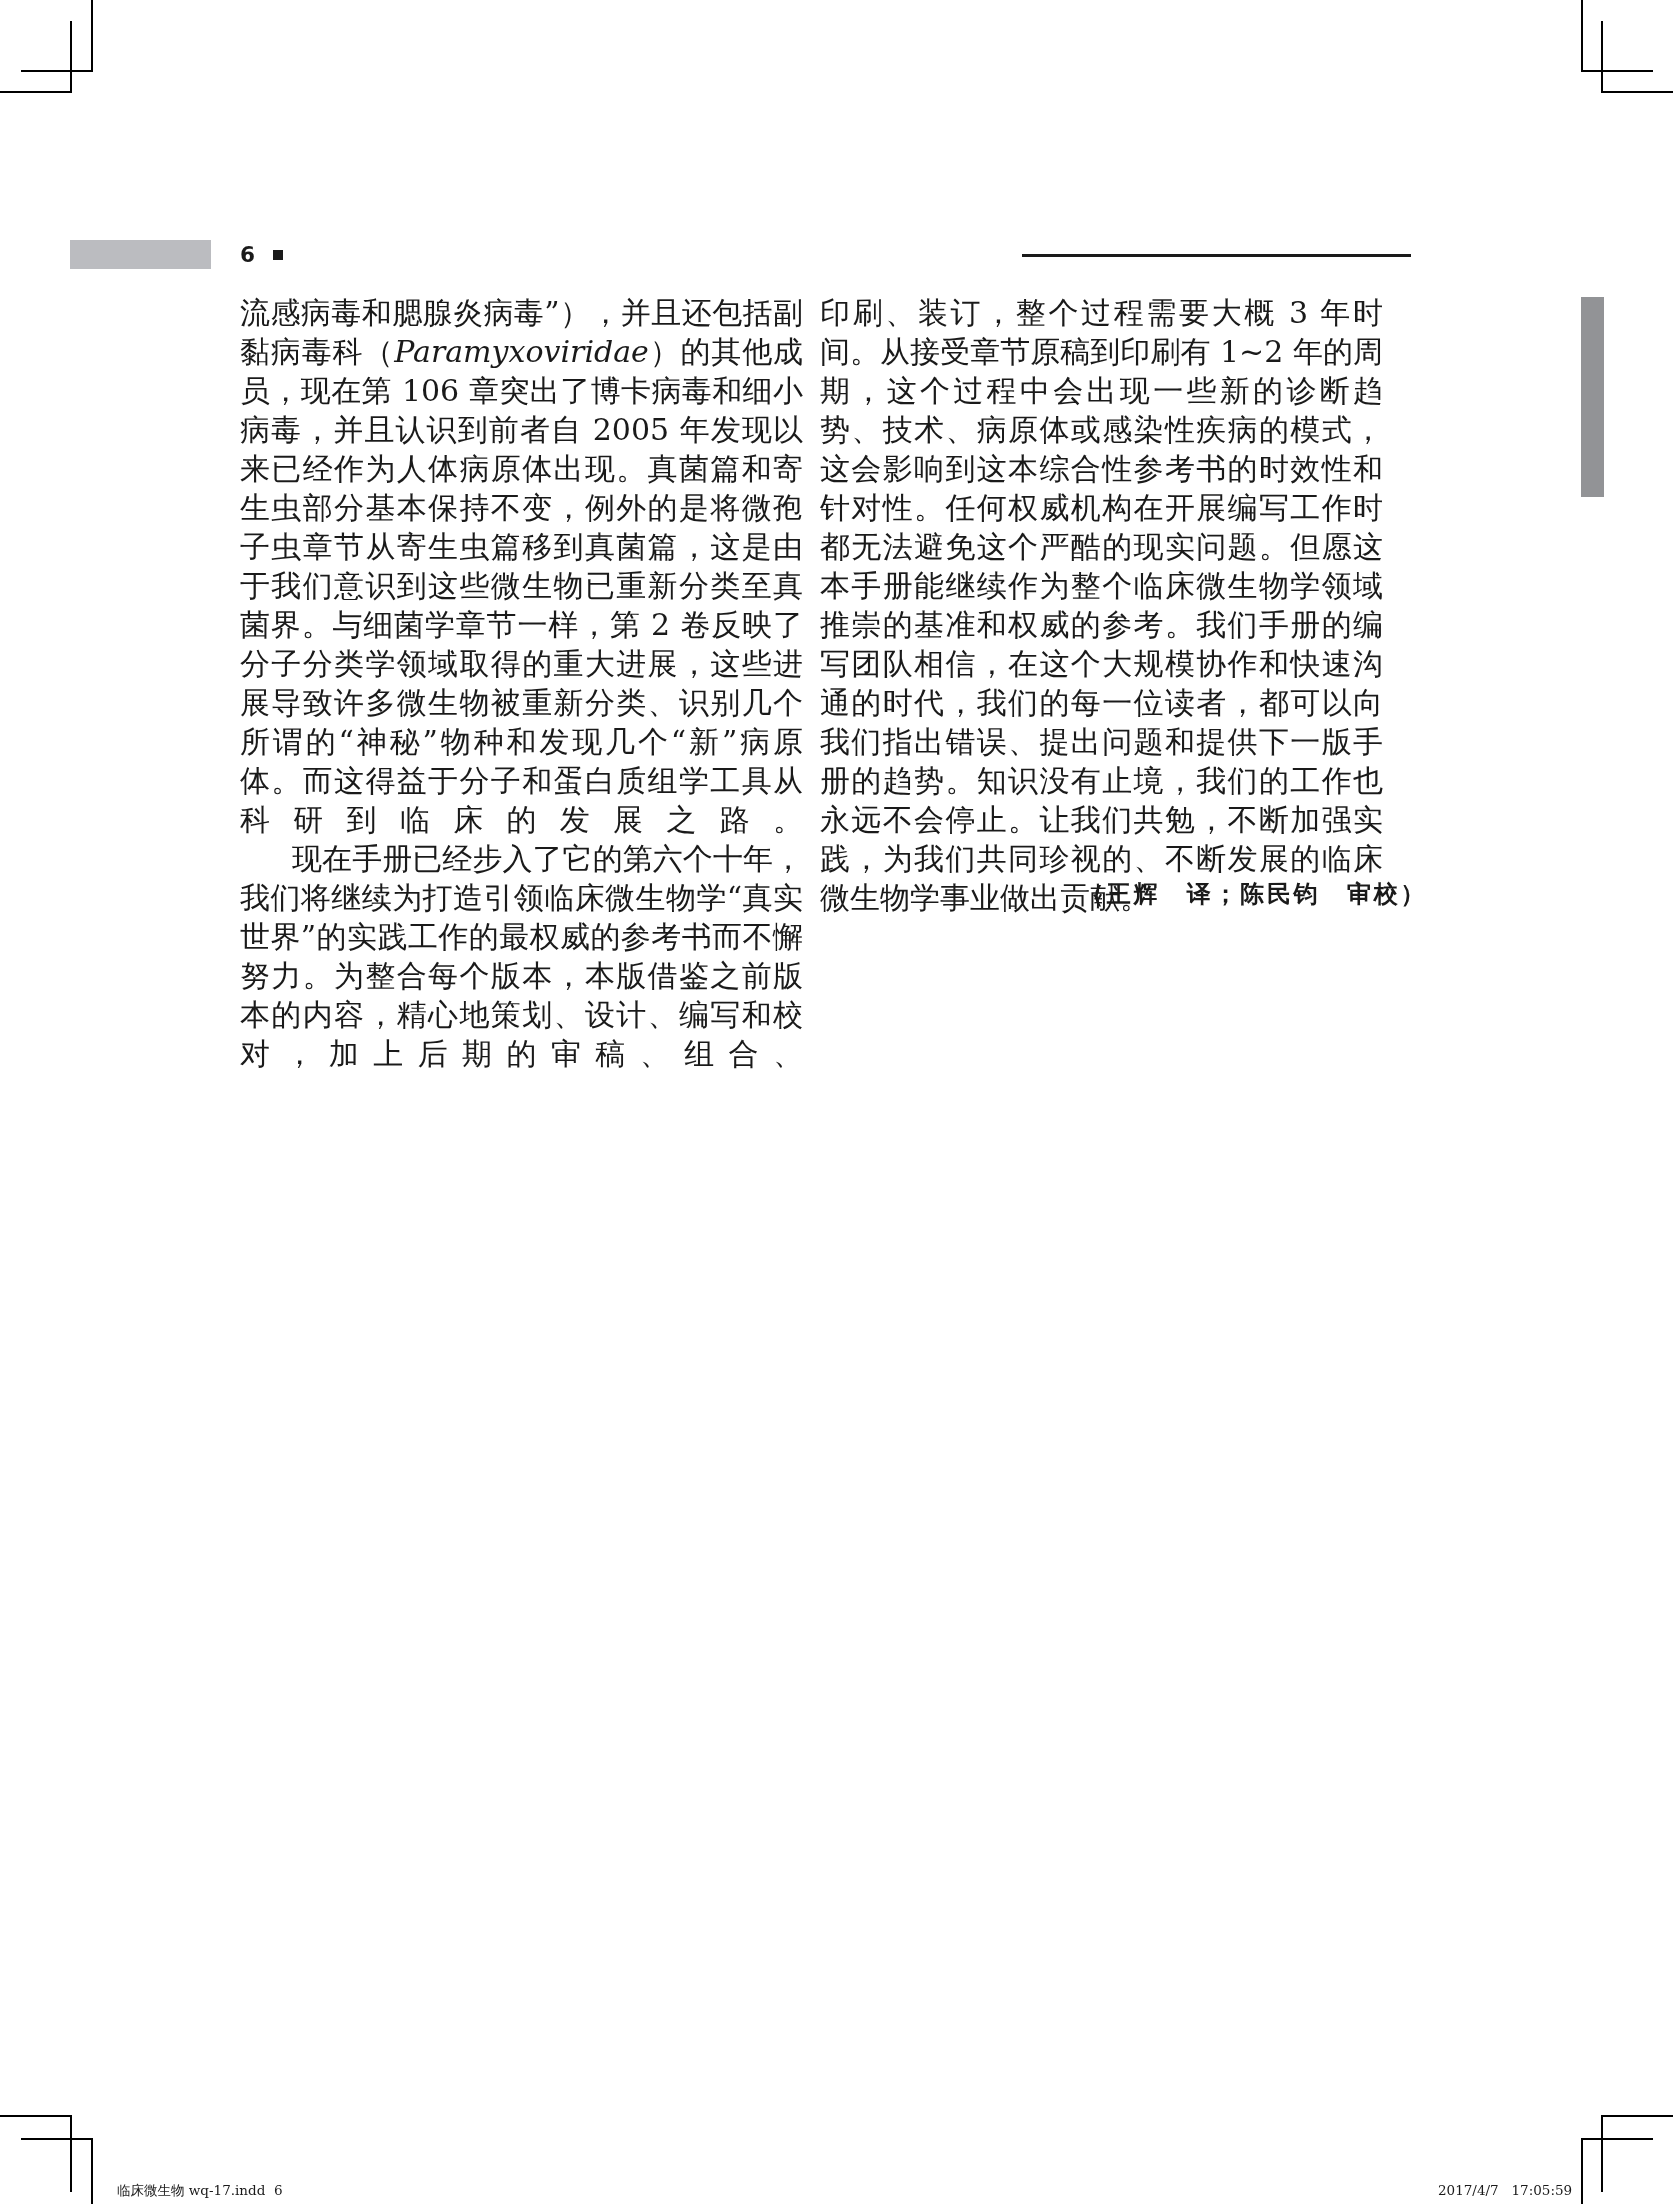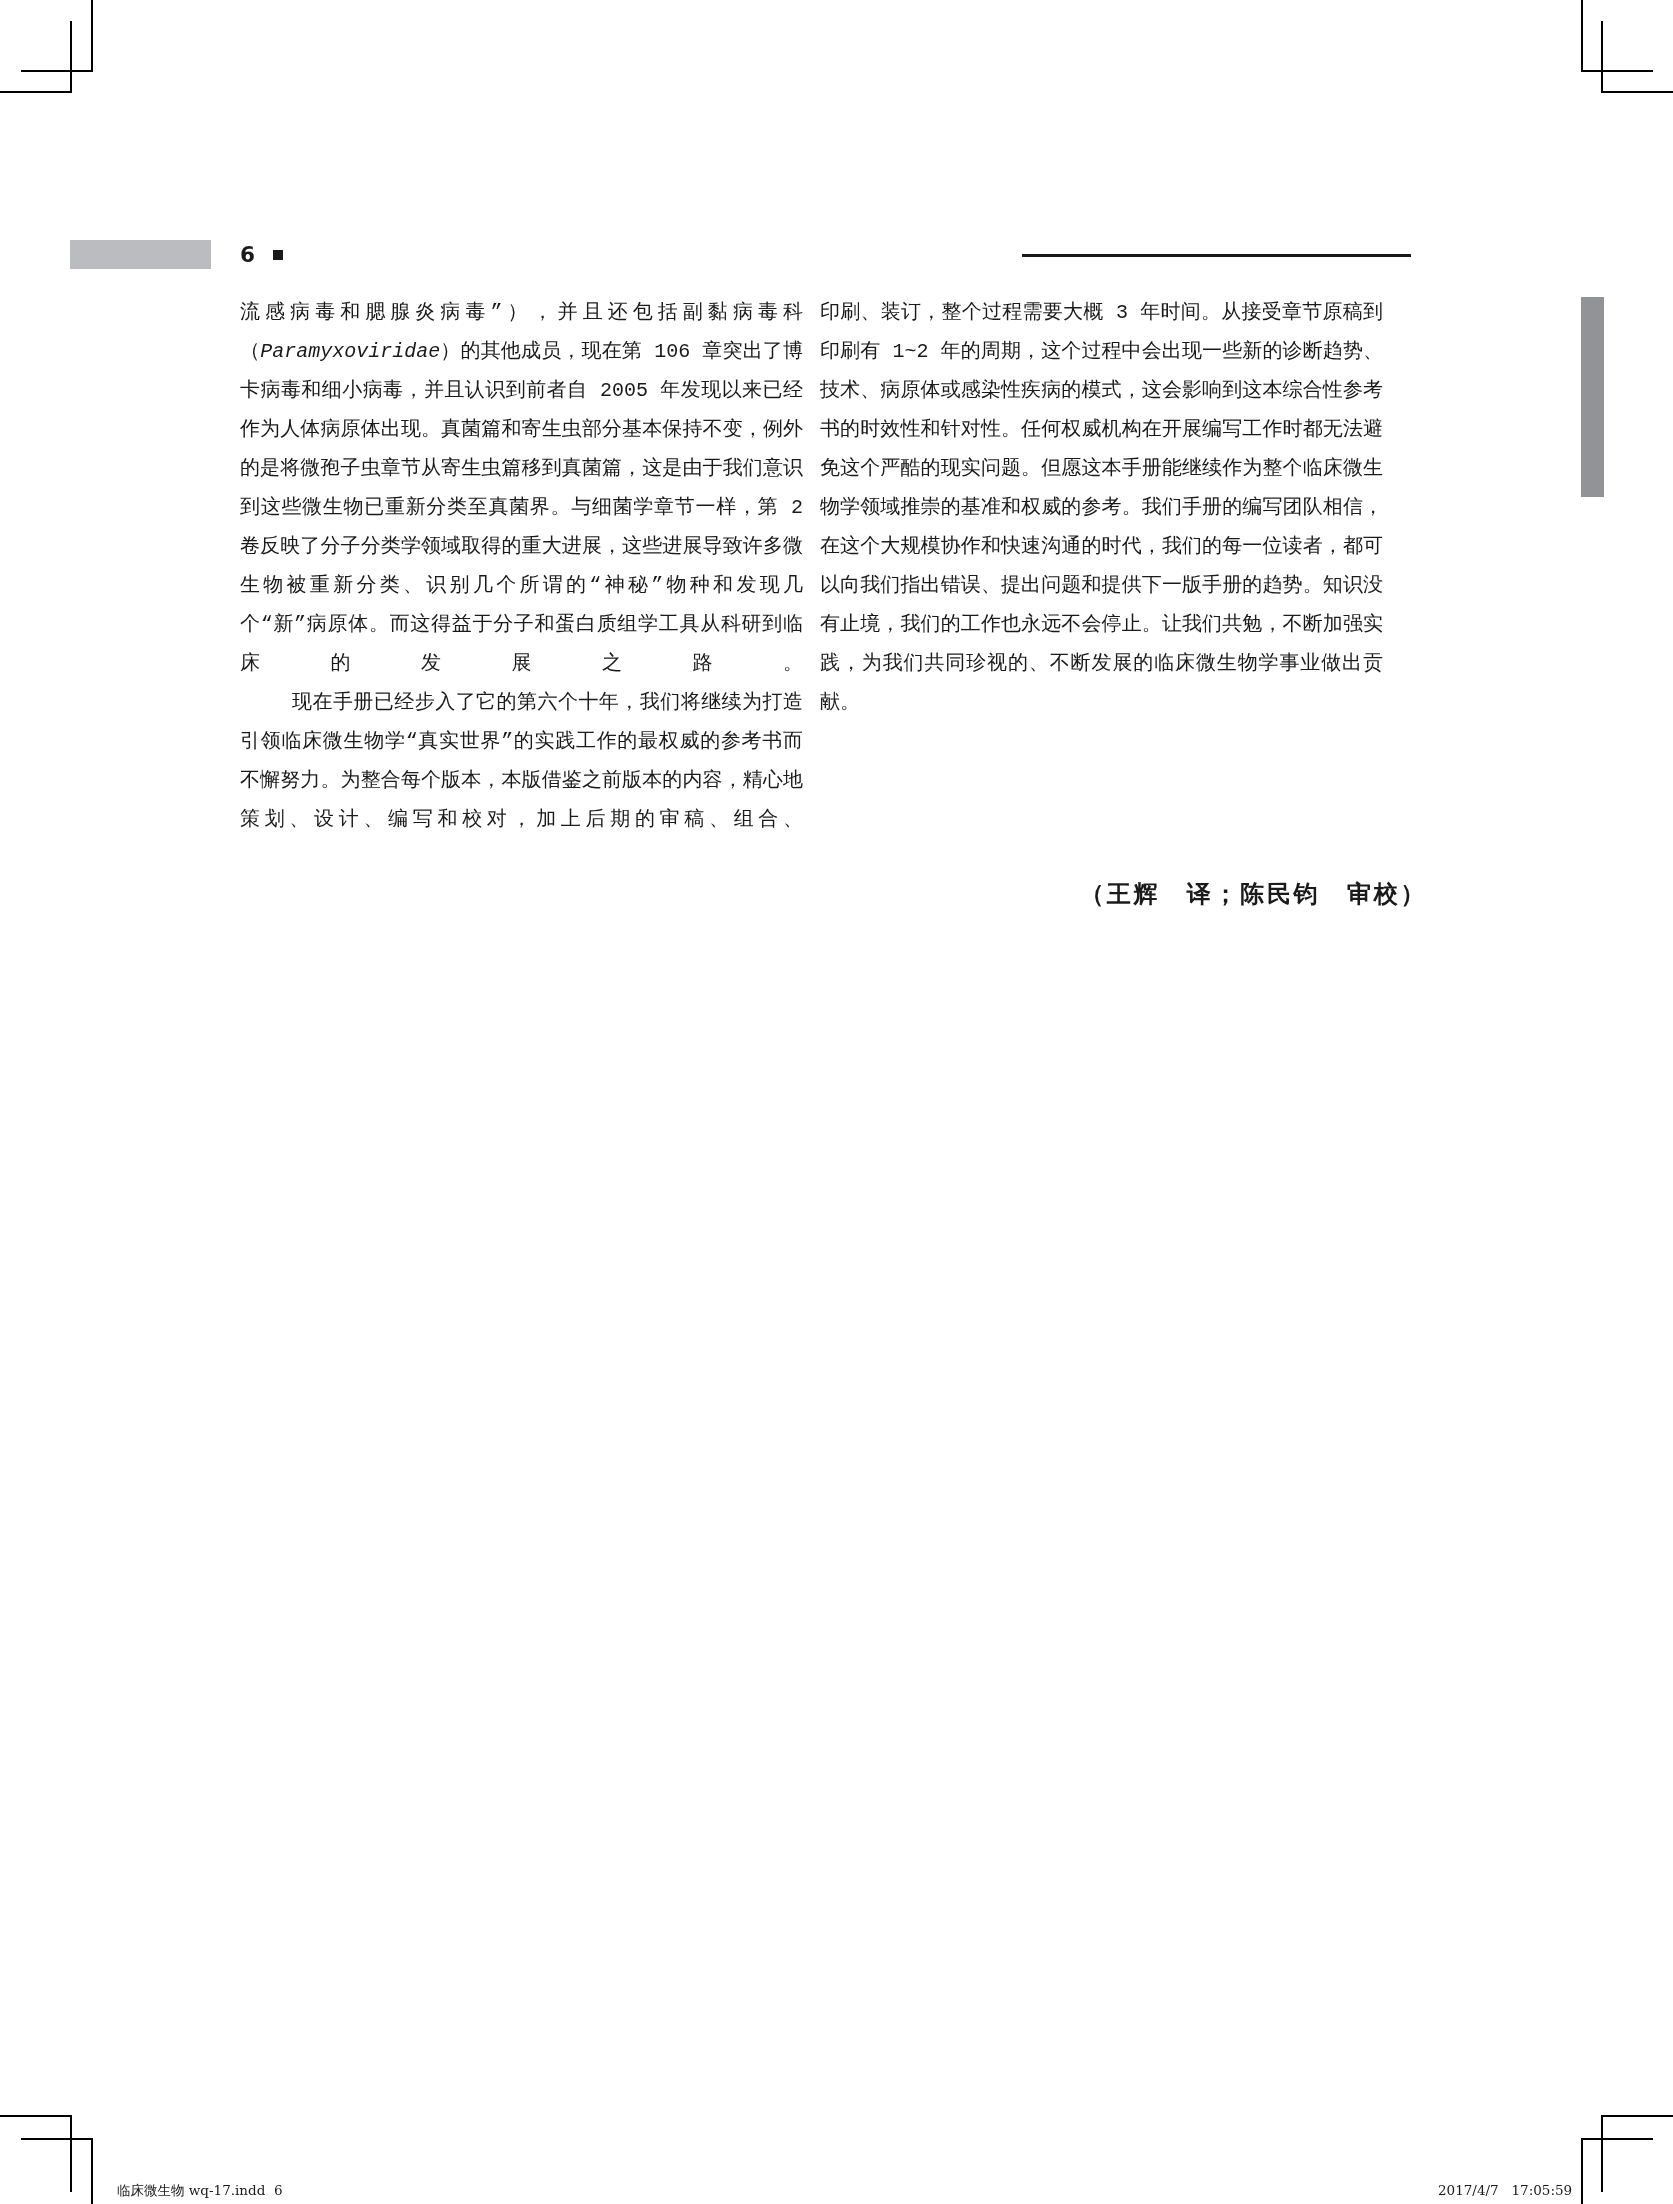--- a/index.html
+++ b/index.html
@@ -5,21 +5,21 @@
   html, body { margin:0; padding:0; background:#ffffff; }
   body { width:1673px; height:2204px; position:relative; overflow:hidden; font-family:"DejaVu Serif", serif; color:#1a1a1a; }
   .cm { position:absolute; background:#000; }
   .gray-box { position:absolute; left:70px; top:240px; width:141px; height:29px; background:#bbbcc0; }
   .side-tab { position:absolute; left:1581px; top:297px; width:22.5px; height:200px; background:#929396; }
   .header { position:absolute; left:240px; top:239px; height:31px; display:flex; align-items:center; font-family:"DejaVu Sans", sans-serif; font-size:19px; font-weight:bold; color:#1a1a1a; white-space:nowrap; }
   .header .pnum { font-size:21.6px; margin-right:18px; }
   .header .sq { display:inline-block; width:10px; height:10px; background:#1a1a1a; margin-right:23.4px; }
   .header .title { letter-spacing:1.8px; }
   .header-rule { position:absolute; left:1022px; top:254px; width:389px; height:2.7px; background:#1a1a1a; }
-  .col { position:absolute; top:293px; width:563px; font-size:20px; line-height:39px; text-align:justify; text-align-last:justify;font-family:Liberation Mono, monospace; }
+  .col { position:absolute; top:293px; width:563px; font-size:30px; line-height:39px; text-align:justify; text-align-last:justify; }
   .col.left { left:240px; }
   .col.right { left:820px; }
   .col p { margin:0; }
   .col p.last { text-align-last:left; }
   .indent { text-indent:52px; }
   .attribution { position:absolute; left:1080px; top:878px; width:331px; text-align:right; font-size:24px; font-weight:bold; letter-spacing:2.7px; white-space:pre; }
   .footer-left { position:absolute; left:117px; top:2182px; font-size:13.5px; white-space:pre; }
   .footer-right { position:absolute; left:1438px; top:2182px; font-size:13.5px; white-space:pre; }
   i { font-style:italic; }
 </style>

